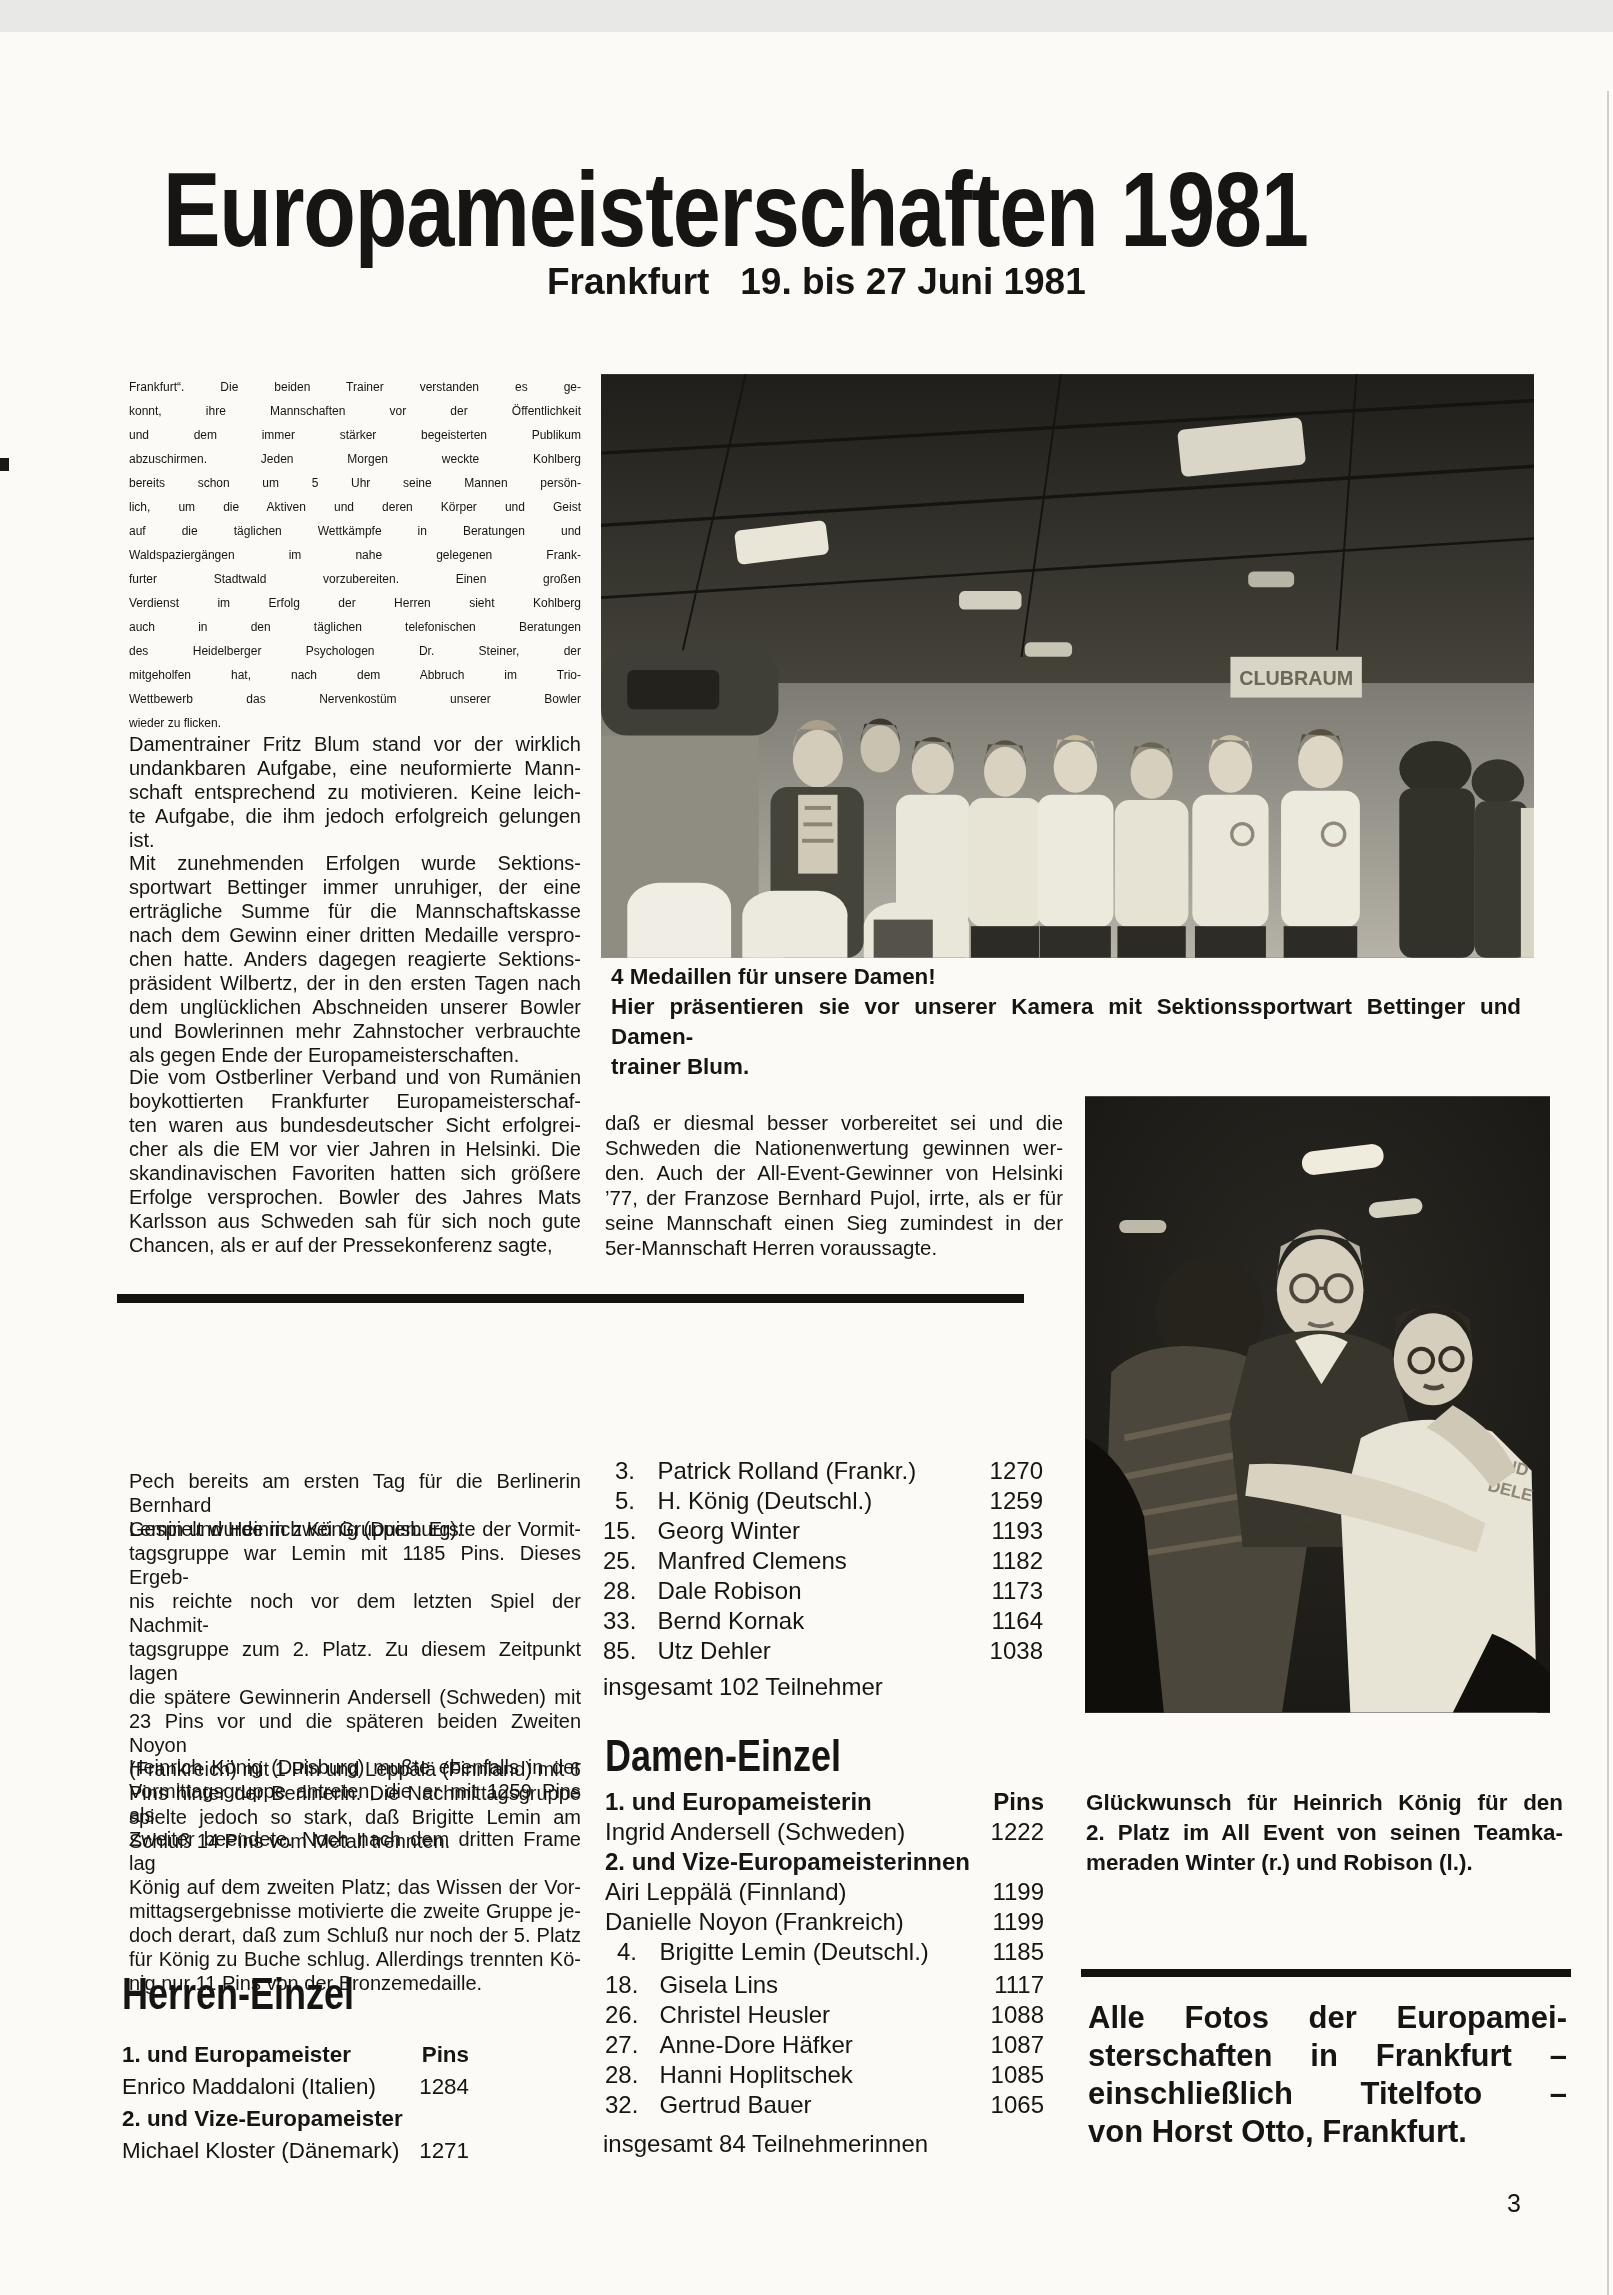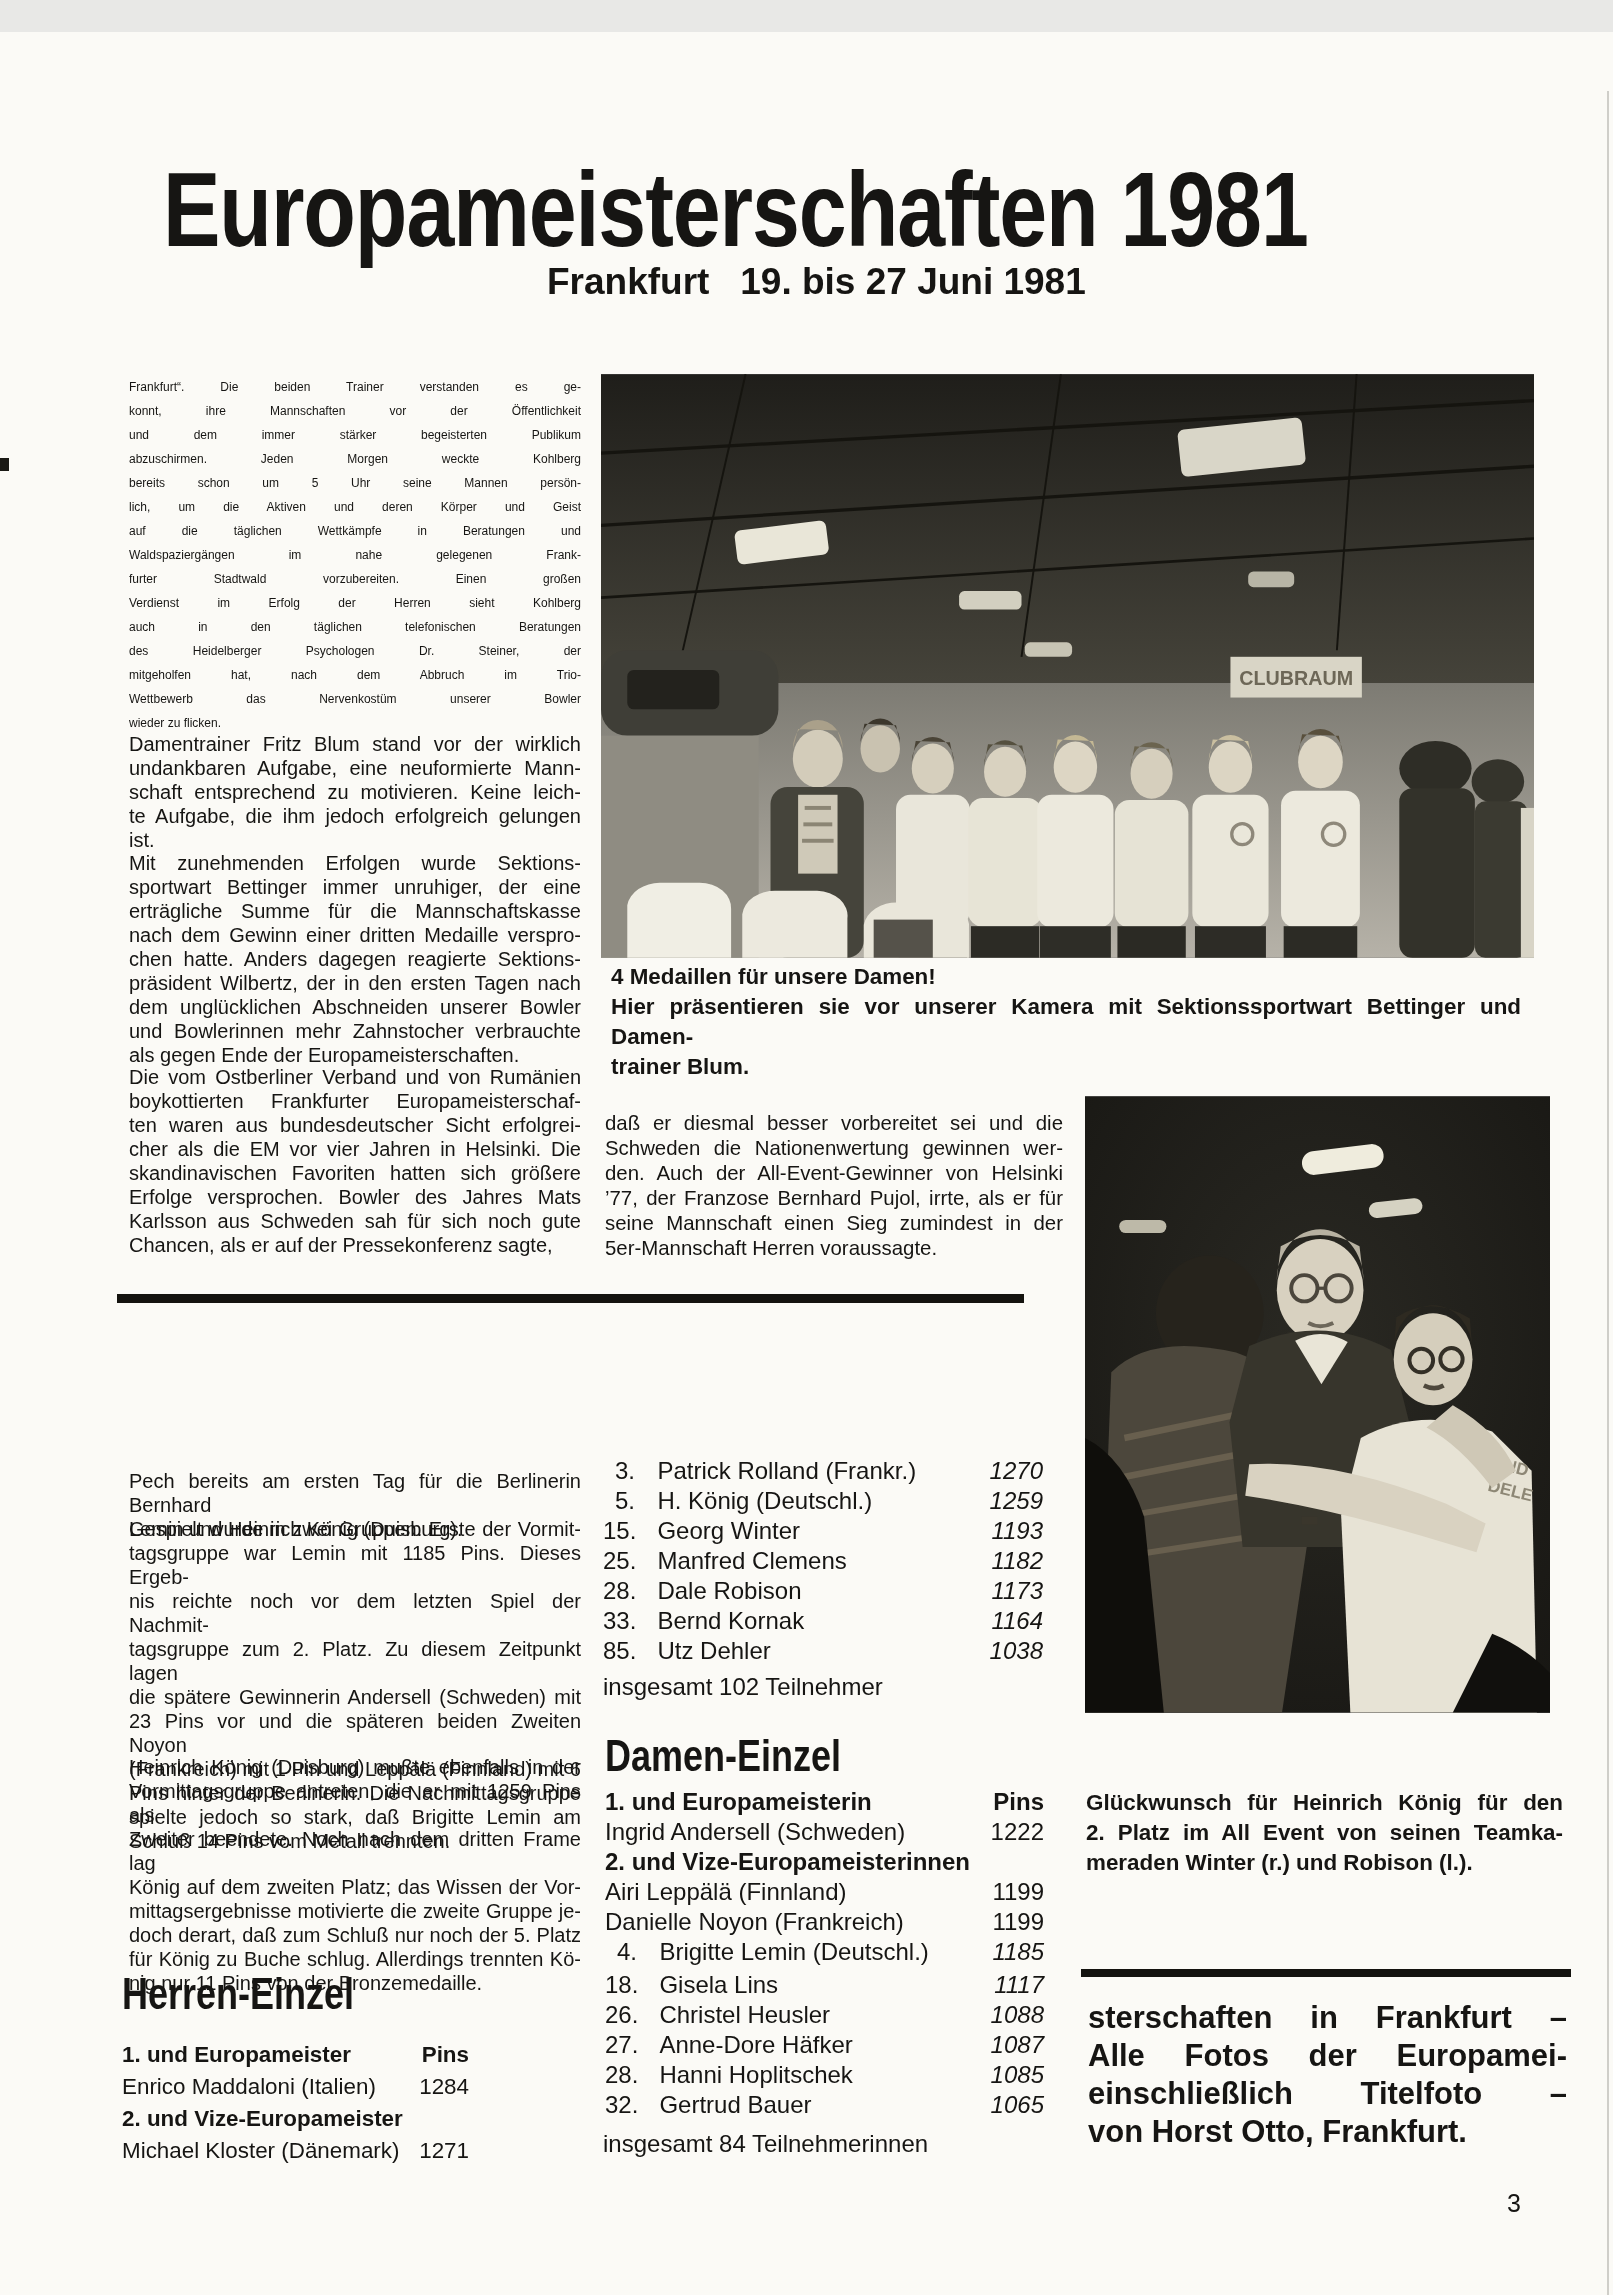--- a/index.html
+++ b/index.html
@@ -11,21 +11,21 @@
   .para .ln{text-align:justify;text-align-last:justify;}
   .para .ln:last-child{text-align-last:left;}
   .cap .ln{text-align:justify;text-align-last:justify;}
   .cap .ln.first,.cap .ln:last-child{text-align-last:left;}
   .rule{background:#14130f;}
   
   .lrow{display:flex;align-items:baseline;}
   .sp{justify-content:space-between;}
   .rank{flex:none;width:32px;text-align:right;}
   .rname{flex:1;padding-left:22.4px;white-space:nowrap;overflow:hidden;}
-  .rscore{flex:none;width:79px;text-align:right;font-style:italic;}
+  .rscore{flex:none;width:79px;text-align:right;}
   .mid-list .lrow{height:30px;font-size:24px;}
   .dam-list .lrow{height:30px;font-size:24px;}
   .her-list .lrow{height:32px;font-size:22.4px;}
   .photo{background:#737373;overflow:hidden;}
   .pagenum{font-size:25px;}
 </style>
 </head>
 <body>
 
 <div class="page">
@@ -400,22 +400,22 @@
     </div>
     <div class="lrow sp">
       <span>Michael Kloster (Dänemark)</span>
         <span>1271</span>
     </div>
   </div>
 
   <div class="abs rule" style="left:1081px;top:1937px;width:490px;height:8px;"></div>
 
   <div class="abs cap" style="left:1088px;top:1967px;width:479px;font-size:31px;line-height:38px;font-weight:bold;">
+    <div class="ln">Alle Fotos der Europamei-</div>
     <div class="ln">sterschaften in Frankfurt –</div>
-    <div class="ln">Alle Fotos der Europamei-</div>
     <div class="ln">einschließlich Titelfoto –</div>
     <div class="ln">von Horst Otto, Frankfurt.</div>
   </div>
 
   <div class="abs pagenum" style="left:1507px;top:2157px;">3</div>
 
 </div>
 
 
 </body></html>

